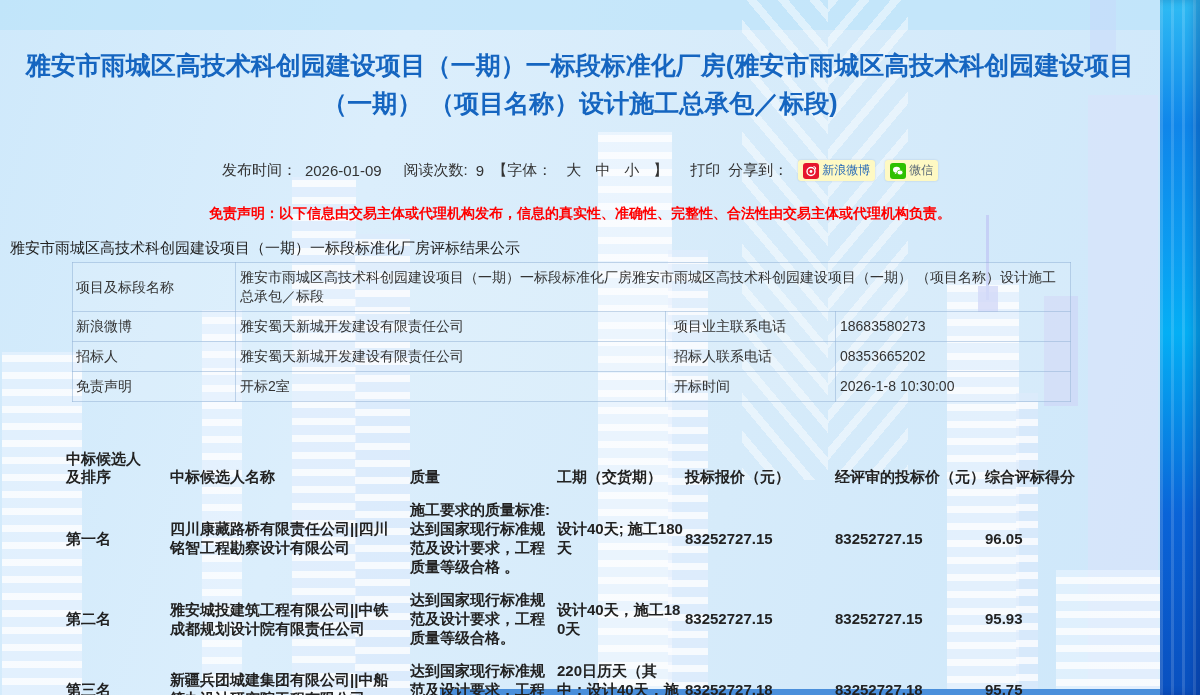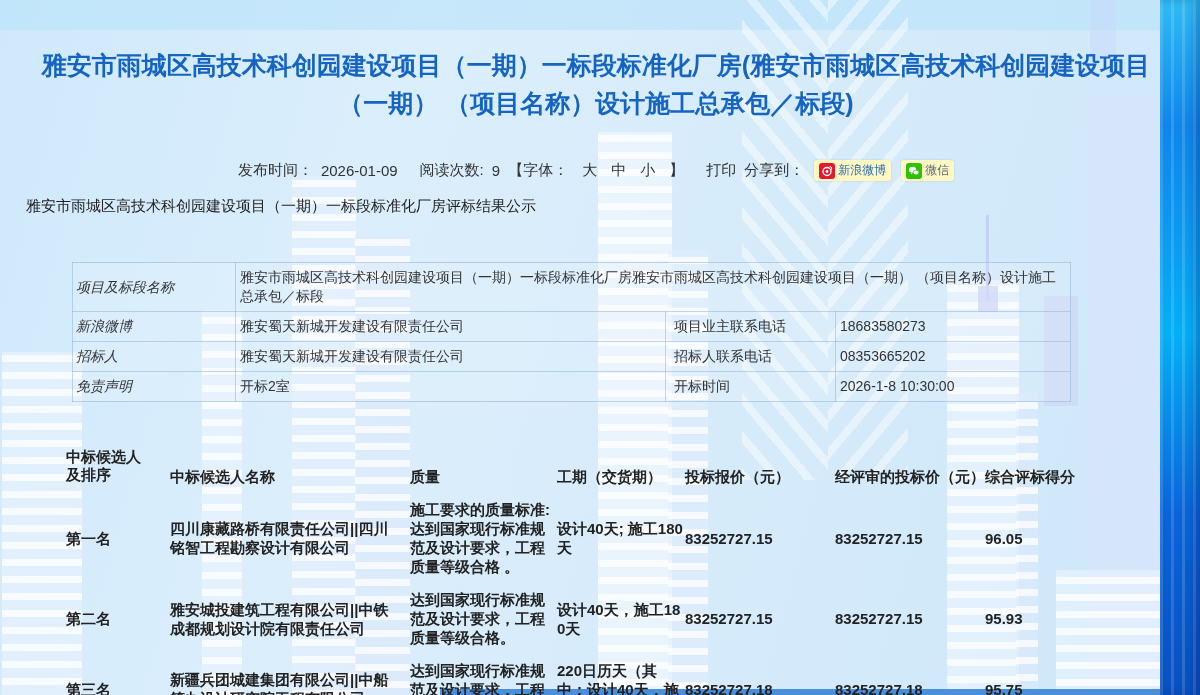--- a/index.html
+++ b/index.html
@@ -28,46 +28,46 @@
   .chev1{left:742px;top:0;width:86px;height:480px;background:repeating-linear-gradient(50deg,rgba(255,255,255,.45) 0 8px,rgba(255,255,255,0) 8px 24px);}
   .chev2{left:828px;top:0;width:80px;height:480px;background:repeating-linear-gradient(130deg,rgba(255,255,255,.45) 0 8px,rgba(255,255,255,0) 8px 24px);}
   .topband{left:0;top:0;width:1160px;height:30px;background:rgba(183,226,250,.55);}
   .right-band{left:1160px;top:0;width:40px;height:695px;
     background:
       repeating-linear-gradient(90deg,rgba(255,255,255,.14) 0 3px,rgba(255,255,255,0) 3px 11px),
       linear-gradient(180deg,#2fbcf4 0%,#0f86ea 18%,#0b9df1 36%,#04aff5 48%,#0a64d8 74%,#0950bf 100%);
     box-shadow:inset -6px 0 8px rgba(0,20,90,.25);}
   .bottom-strip{left:440px;top:689px;width:720px;height:6px;background:#4a8fdb;}
   
-  .content{position:absolute;left:16px;top:0;width:1160px;z-index:1;}
+  .content{position:absolute;left:0;top:0;width:1160px;z-index:1;}
   .page-title{margin:46px 18px 0;text-align:center;font-size:25px;line-height:38px;font-weight:bold;color:#1565c0;}
   .meta-row{margin-top:38px;display:flex;justify-content:center;align-items:center;font-size:15px;color:#333;}
   .meta-row .gap{margin-left:22px;}
   .meta-row .sm-gap{margin-left:8px;}
   .font-opt{margin-left:14px;cursor:pointer;}
   .share-pill{display:inline-flex;align-items:center;background:#fef9c3;border-radius:3px;padding:2px 5px;margin-left:10px;cursor:pointer;box-shadow:0 0 2px rgba(0,0,0,.15);}
   .share-pill .txt{font-size:12px;margin-left:3px;}
   .weibo-txt{color:#2b6cb8;}
   .wechat-txt{color:#5b6a78;}
   .icon-box{width:16px;height:16px;border-radius:3px;display:inline-flex;align-items:center;justify-content:center;}
   .weibo-box{background:#e6162d;}
   .wechat-box{background:#2dc100;}
   .disclaimer{margin-top:24px;text-align:center;font-size:14px;font-weight:bold;color:#ff0000;}
   .section-title{margin:16px 0 0 10px;font-size:15px;color:#222;}
   
   table{border-collapse:collapse;table-layout:fixed;}
   .details{position:absolute;left:72px;top:262px;width:998px;font-size:14px;color:#333;}
   .details td{border:1px solid rgba(150,180,215,.55);background:rgba(255,255,255,.12);
     padding:5px 4px 5px 4px;vertical-align:middle;line-height:19px;word-break:break-all;}
-  .details td.lbl{padding-left:3px;font-style:italic;}
+  .details td.lbl{padding-left:3px;}
   .details td.lbl2{padding-left:8px;}
   
   .cands{position:absolute;left:63px;top:450px;width:1026px;font-size:15px;font-weight:bold;color:#222;}
   .cands th{font-weight:bold;text-align:left;vertical-align:bottom;padding:0 0 6px 0;line-height:18px;word-break:break-all;}
-  .cands th.rank-h{padding-left:3px;padding-right:28px;font-family:Liberation Mono, monospace;}
+  .cands th.rank-h{padding-left:3px;padding-right:28px;}
   .cands td{vertical-align:middle;padding:6px 0;line-height:19px;word-break:break-all;}
   .cands td.rank{padding-left:3px;}
   .cands td.name{padding-right:14px;}
   .cands td.qual,.cands td.dur{padding:6px 0;margin-left:28px;}
   .r1{height:92px;} .r2{height:62px;} .r3{height:72px;}
   .hrow{height:37px;}
 </style>
 </head>
 <body>
 
@@ -121,20 +121,21 @@
         <svg width="12" height="12" viewBox="0 0 12 12">
             <ellipse cx="4.6" cy="4.8" rx="3.6" ry="3" fill="#fff"></ellipse>
             <ellipse cx="8" cy="7.5" rx="2.9" ry="2.4" fill="#fff" stroke="#2dc100" stroke-width=".7"></ellipse>
             <path d="M3.5 7.6 L2.6 9.2 L4.6 8.2 Z" fill="#fff"></path>
           </svg>
       </span>
       <span class="txt wechat-txt">微信</span>
     </span>
   </div>
 
+  <div class="disclaimer">免责声明：以下信息由交易主体或代理机构发布，信息的真实性、准确性、完整性、合法性由交易主体或代理机构负责。</div>
 
   <div class="section-title">雅安市雨城区高技术科创园建设项目（一期）一标段标准化厂房评标结果公示</div>
 </div>
 
 <table class="details">
   <colgroup>
       <col style="width:163px">
       <col style="width:430px">
       <col style="width:170px">
       <col style="width:235px">

